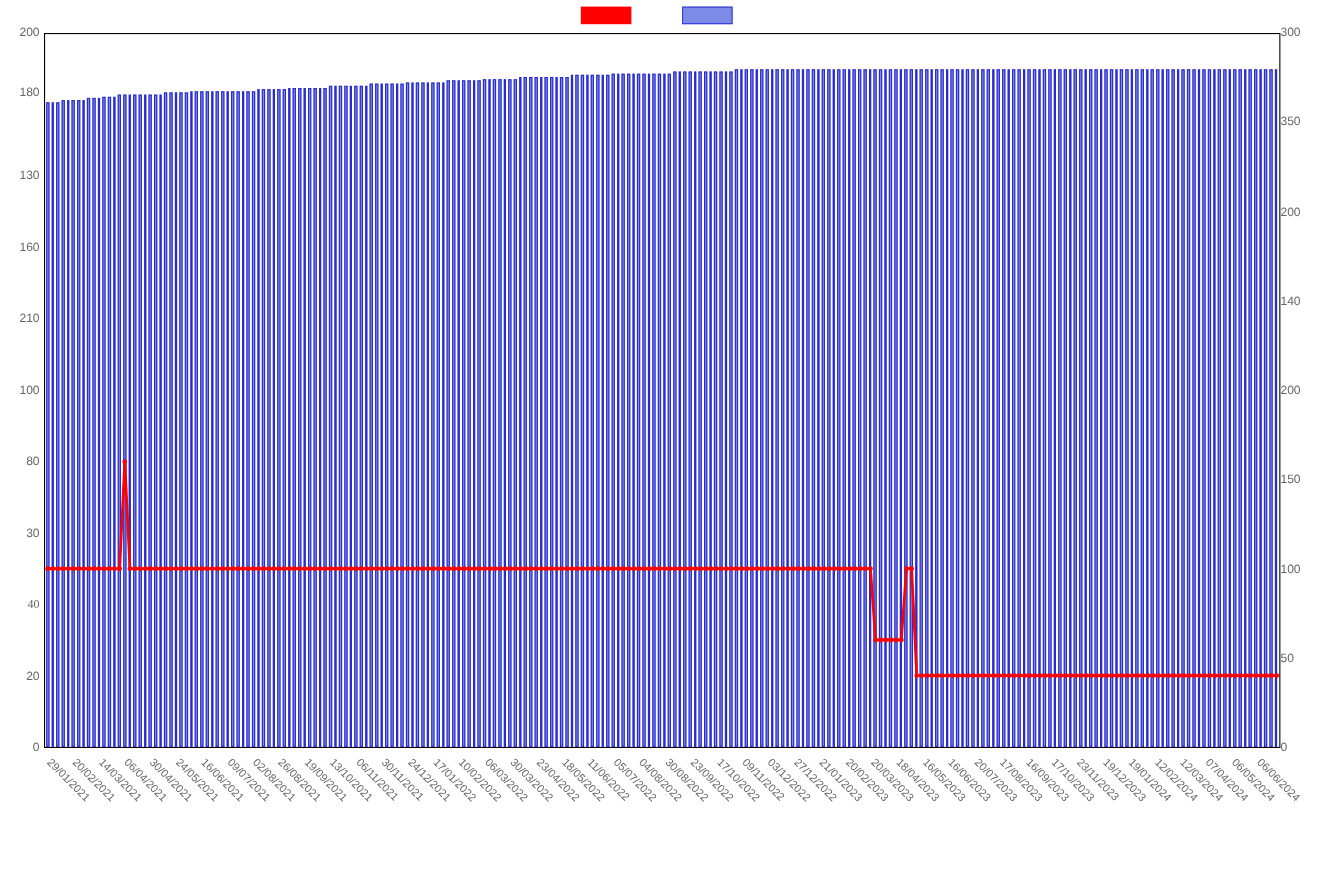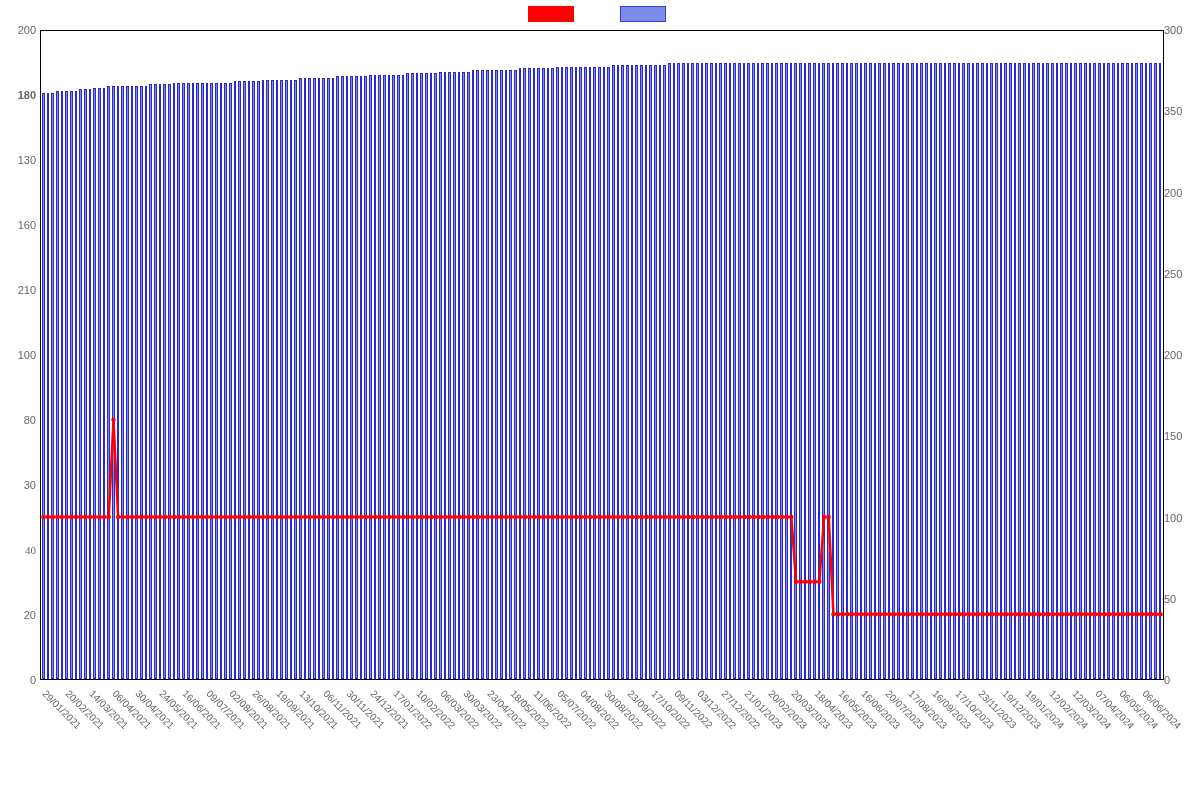--- a/index.html
+++ b/index.html
@@ -121,31 +121,31 @@
   <div id="yL-holder">
       <div class="yL" style="top: 680px;">0</div>
       <div class="yL" style="top: 615px;">20</div>
       <div class="yL" style="top: 550px; font-family: Liberation Serif, serif;">40</div>
       <div class="yL" style="top: 485px;">30</div>
       <div class="yL" style="top: 420px;">80</div>
       <div class="yL" style="top: 355px;">100</div>
       <div class="yL" style="top: 290px;">210</div>
       <div class="yL" style="top: 225px;">160</div>
       <div class="yL" style="top: 160px;">130</div>
-      <div class="yL" style="top: 95px; font-weight: bold;">180</div>
+      <div class="yL" style="top: 84px;">180</div>
       <div class="yL" style="top: 30px;">200</div>
     </div>
 
   <div id="yR-holder">
       <div class="yR" style="top: 680px;">0</div>
       <div class="yR" style="top: 598.75px;">50</div>
       <div class="yR" style="top: 517.5px;">100</div>
       <div class="yR" style="top: 436.25px;">150</div>
       <div class="yR" style="top: 355px;">200</div>
-      <div class="yR" style="top: 273.75px;">250</div>
+      <div class="yR" style="top: 273.75px;">140</div>
       <div class="yR" style="top: 192.5px;">200</div>
       <div class="yR" style="top: 111.25px;">350</div>
       <div class="yR" style="top: 30px;">300</div>
     </div>
 
   <div class="plot">
     <div class="bars" id="bars">
         <div class="bar" style="height: 90.5%;"></div>
         <div class="bar" style="height: 90.5%;"></div>
         <div class="bar" style="height: 90.5%;"></div>

